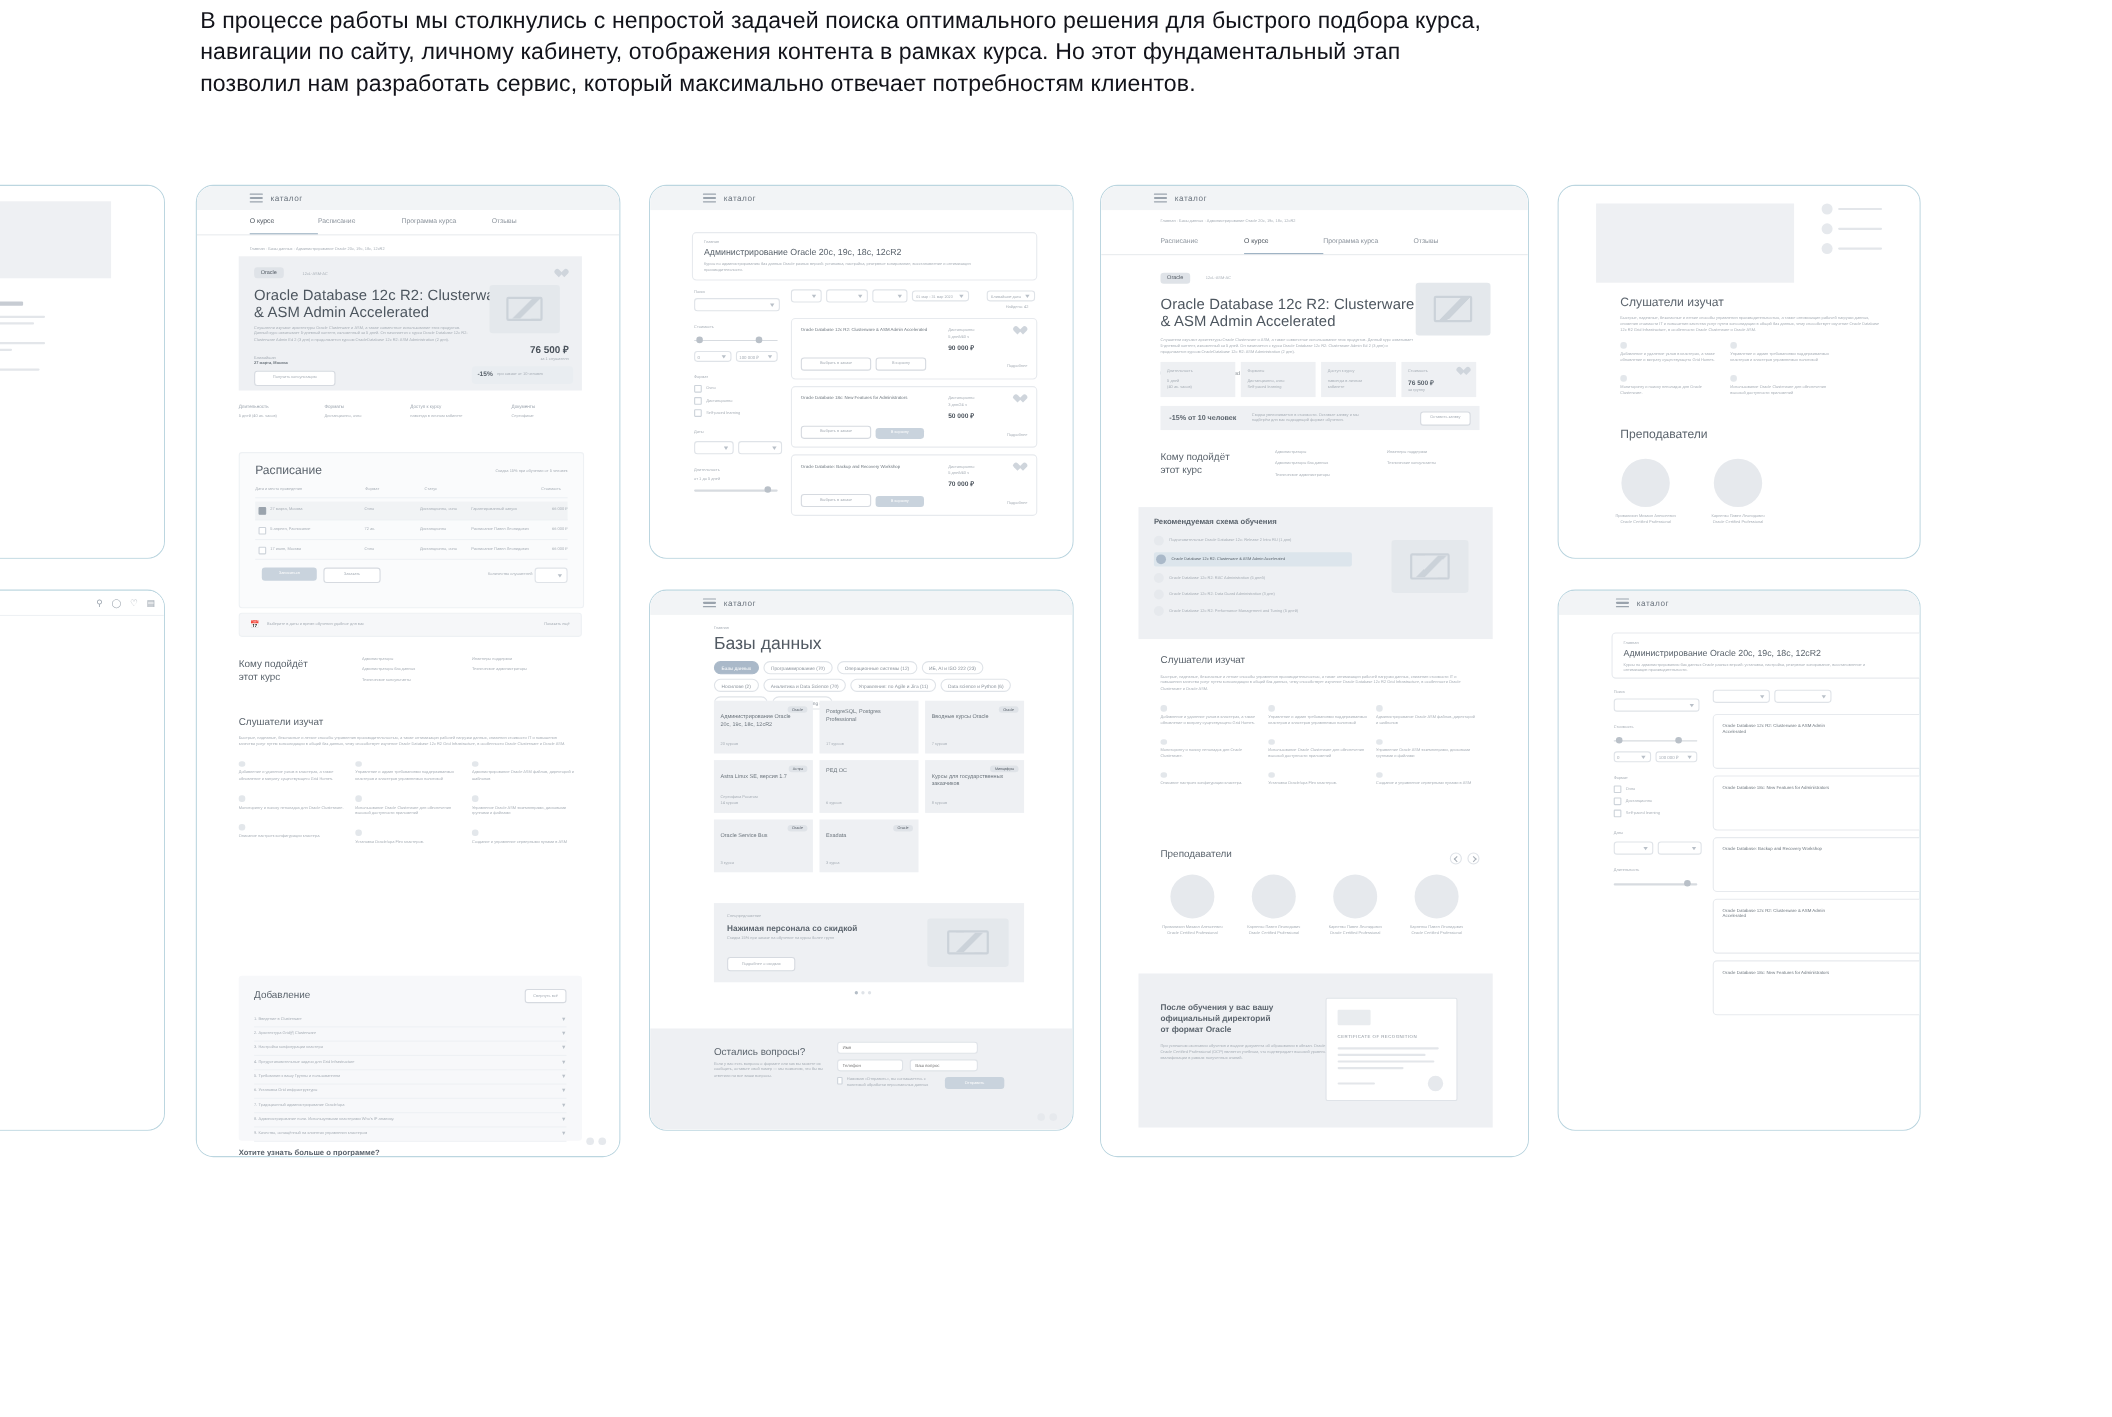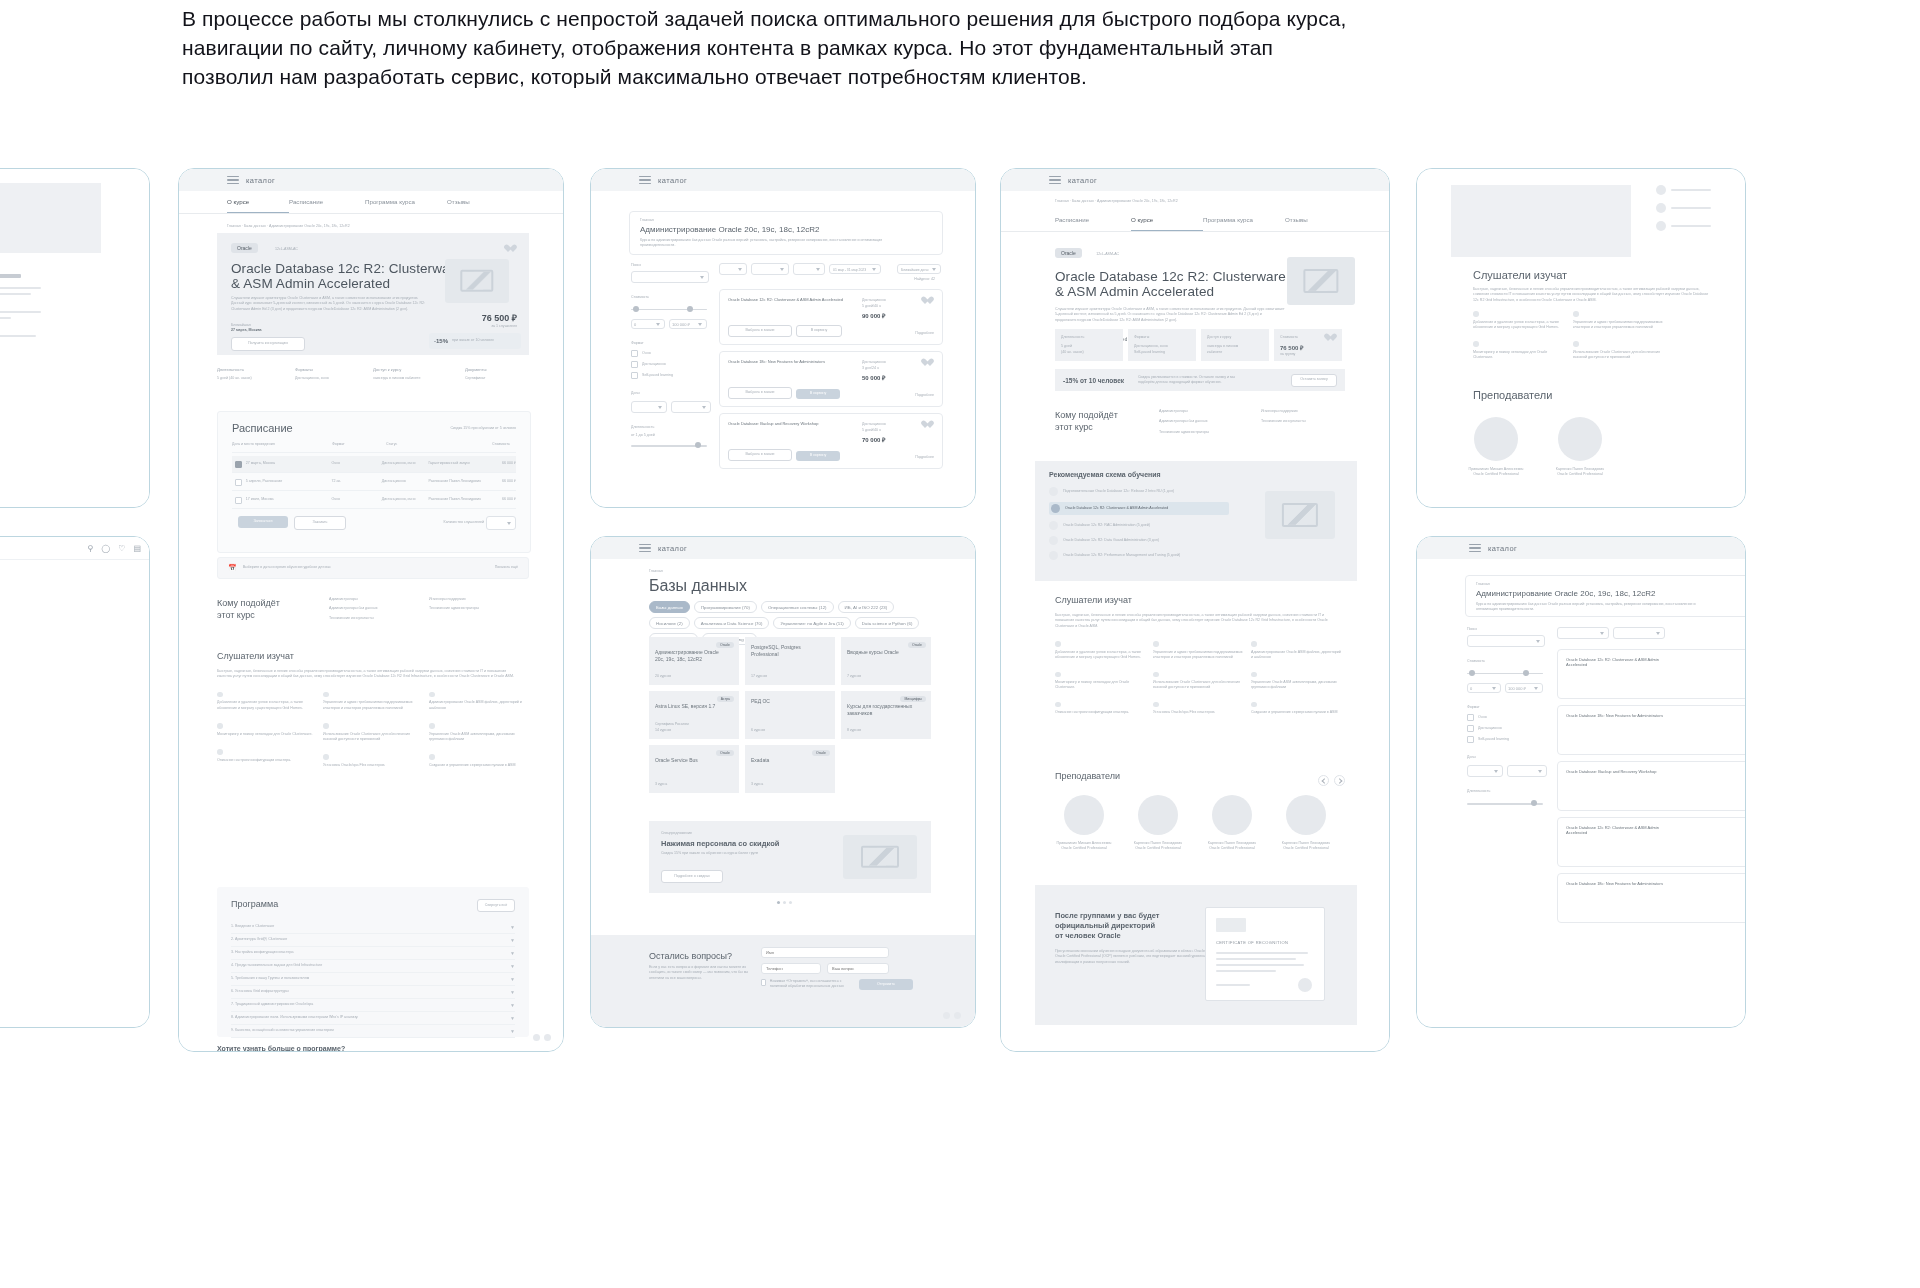--- a/index.html
+++ b/index.html
@@ -249,21 +249,21 @@
             <div class="tiny2" style="margin-top:3px;">Администрирование Oracle ASM файлов, директорий и шаблонов</div>
             <div class="dotck" style="margin-top:12px;"></div>
             <div class="tiny2" style="margin-top:3px;">Управление Oracle ASM экземплярами, дисковыми группами и файлами</div>
             <div class="dotck" style="margin-top:12px;"></div>
             <div class="tiny2" style="margin-top:3px;">Создание и управление серверными пулами в ASM</div>
           </div>
         </div>
       </div>
 
       <div style="position:absolute;left:38px;top:718px;width:312px;height:150px;background:#f7f8fa;border-radius:3px;">
-        <div class="h2" style="position:absolute;left:14px;top:12px;font-size:9px;">Программа</div>
+        <div class="h2" style="position:absolute;left:14px;top:12px;font-size:9px;">Добавление</div>
         <div class="btn" style="position:absolute;right:14px;top:12px;width:36px;height:11px;display:flex;align-items:center;justify-content:center;">
           <span class="tiny2">Свернуть всё</span>
         </div>
         <div style="position:absolute;left:14px;top:34px;width:284px;">
           <div class="rowln" style="height:12px;display:flex;align-items:center;">
               <span class="tiny2">1. Введение в Clusterware</span>
               <span style="margin-left:auto;font-size:5px;color:#b9c0c8;">▼</span>
             </div>
           <div class="rowln" style="height:12px;display:flex;align-items:center;">
               <span class="tiny2">2. Архитектура Grid的 Clusterware</span>
@@ -692,23 +692,23 @@
           </div>
           <div style="width:58px;">
             <div class="circ" style="width:40px;height:40px;margin:0 auto;"></div>
             <div class="tiny2" style="text-align:center;margin-top:6px;">Карпенко Павел Леонидович</div>
             <div class="tiny2" style="text-align:center;">Oracle Certified Professional</div>
           </div>
         </div>
       </div>
 
       <div class="blk" style="position:absolute;left:34px;top:716px;width:322px;height:140px;">
-        <div class="h3" style="position:absolute;left:20px;top:26px;font-size:7.5px;">После группами у вас будет</div>
+        <div class="h3" style="position:absolute;left:20px;top:26px;font-size:7.5px;">После обучения у вас вашу</div>
         <div class="h3" style="position:absolute;left:20px;top:36px;font-size:7.5px;">официальный директорий</div>
-        <div class="h3" style="position:absolute;left:20px;top:46px;font-size:7.5px;">от человек Oracle</div>
+        <div class="h3" style="position:absolute;left:20px;top:46px;font-size:7.5px;">от формат Oracle</div>
         <div class="tiny2" style="position:absolute;left:20px;top:64px;width:160px;">При успешном окончании обучения и выдаче документа об образовании в обязан. Oracle, Oracle Certified Professional (OCP) является учебным, что подтверждает высокий уровень квалификации в рамках полученных знаний.</div>
         <div style="position:absolute;right:32px;top:22px;width:118px;height:92px;background:#fff;border:1px solid #dfe3e8;border-radius:2px;">
           <div class="ln l3" style="position:absolute;left:10px;top:10px;width:30px;height:14px;background:#e9ecef;"></div>
           <div class="tiny2" style="position:absolute;left:10px;top:32px;font-size:4px;letter-spacing:.4px;color:#8a929b;">CERTIFICATE OF RECOGNITION</div>
           <div class="ln l3" style="position:absolute;left:10px;top:44px;width:92px;height:1.5px;"></div>
           <div class="ln l3" style="position:absolute;left:10px;top:50px;width:80px;height:1.5px;"></div>
           <div class="ln l3" style="position:absolute;left:10px;top:56px;width:88px;height:1.5px;"></div>
           <div class="ln l3" style="position:absolute;left:10px;top:62px;width:60px;height:1.5px;"></div>
           <div class="ln l3" style="position:absolute;left:10px;top:76px;width:34px;height:1.5px;"></div>
           <div class="circ" style="position:absolute;right:12px;bottom:8px;width:14px;height:14px;"></div>

